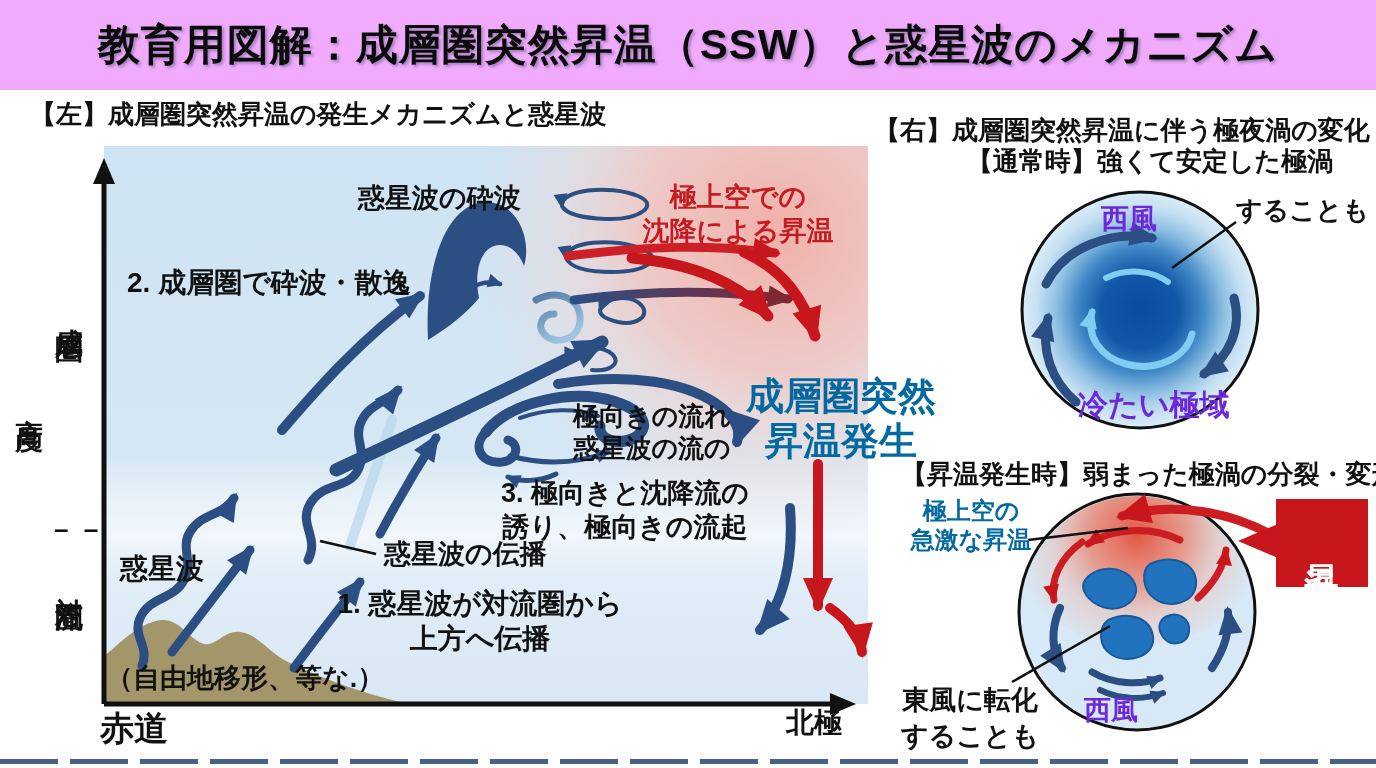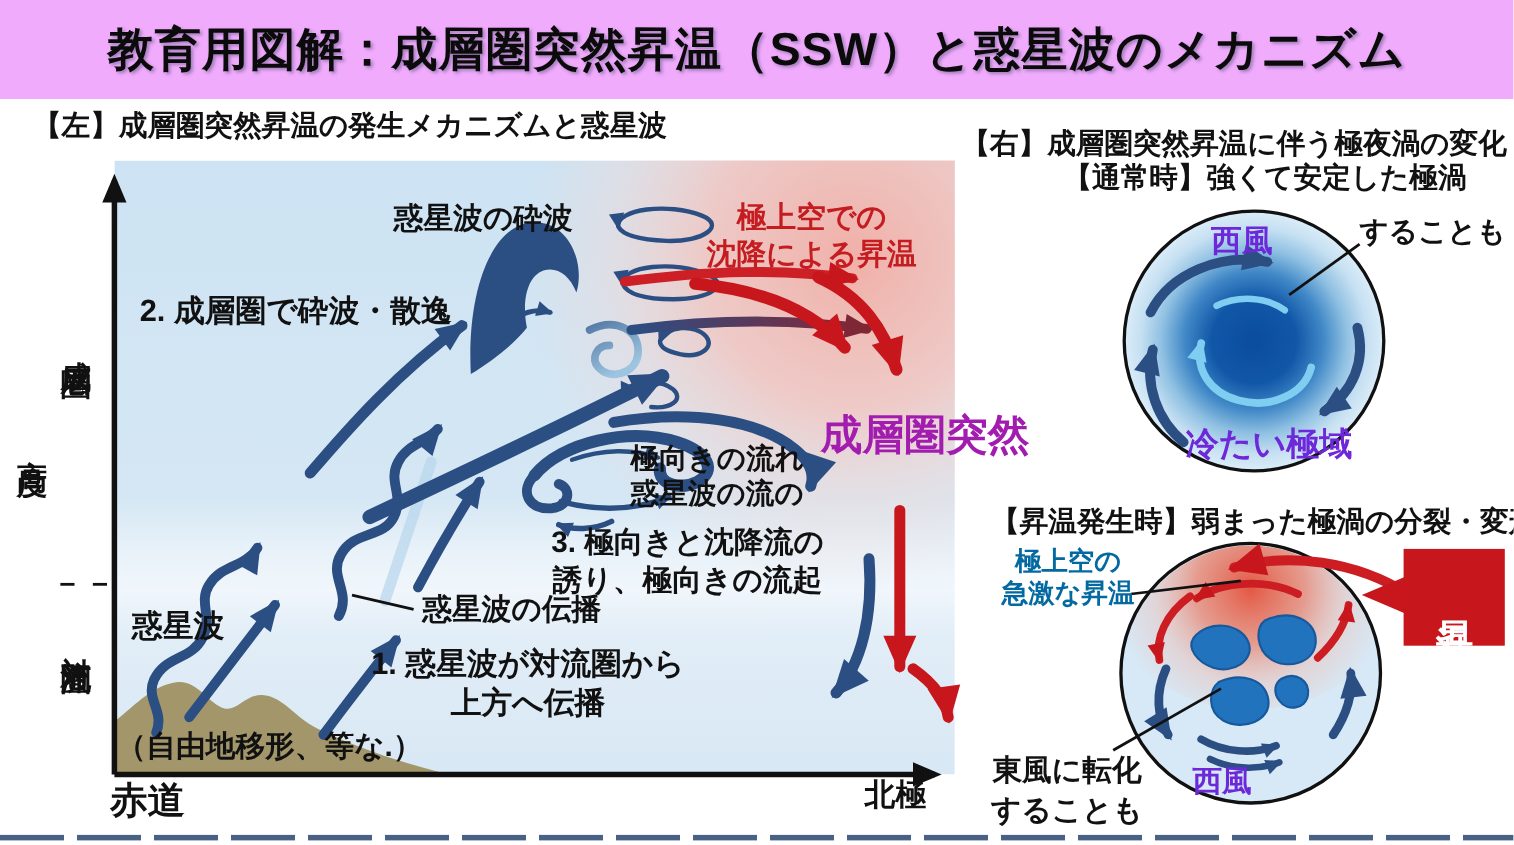--- a/index.html
+++ b/index.html
@@ -234,22 +234,23 @@
 <div class="lbl stack center" style="left:492px;top:476px;width:266px;font-size:27px;line-height:34px;">
   <span>3. 極向きと沈降流の</span>
   <span>誘り、極向きの流起</span>
 </div>
 
 <div class="lbl stack center red" style="left:626px;top:180px;width:224px;font-size:27px;line-height:34px;">
   <span>極上空での</span>
   <span>沈降による昇温</span>
 </div>
 
-<div class="lbl stack center" style="left:734px;top:374px;width:214px;font-size:38px;line-height:45px;color:#a21caf;">
+<div class="lbl stack center" style="left:734px;top:374px;width:214px;font-size:38px;line-height:45px;color:#0369a1;">
   <span>成層圏突然</span>
+  <span>昇温発生</span>
 </div>
 
 <div class="lbl" style="left:106px;top:662px;font-size:27px;">（自由地移形、等な.）</div>
 <div class="lbl" style="left:100px;top:708px;font-size:34px;">赤道</div>
 <div class="lbl" style="left:786px;top:706px;font-size:28px;">北極</div>
 
 <div class="lbl" style="left:874px;top:99px;font-size:26px;margin-top:16px;">【右】成層圏突然昇温に伴う極夜渦の変化</div>
 <div class="lbl center" style="left:940px;top:146px;width:420px;font-size:26px;">【通常時】強くて安定した極渦</div>
 <div class="lbl navy" style="left:1101px;top:202px;font-size:28px;">西風</div>
 <div class="lbl" style="left:1236px;top:195px;font-size:26px;">することも</div>

